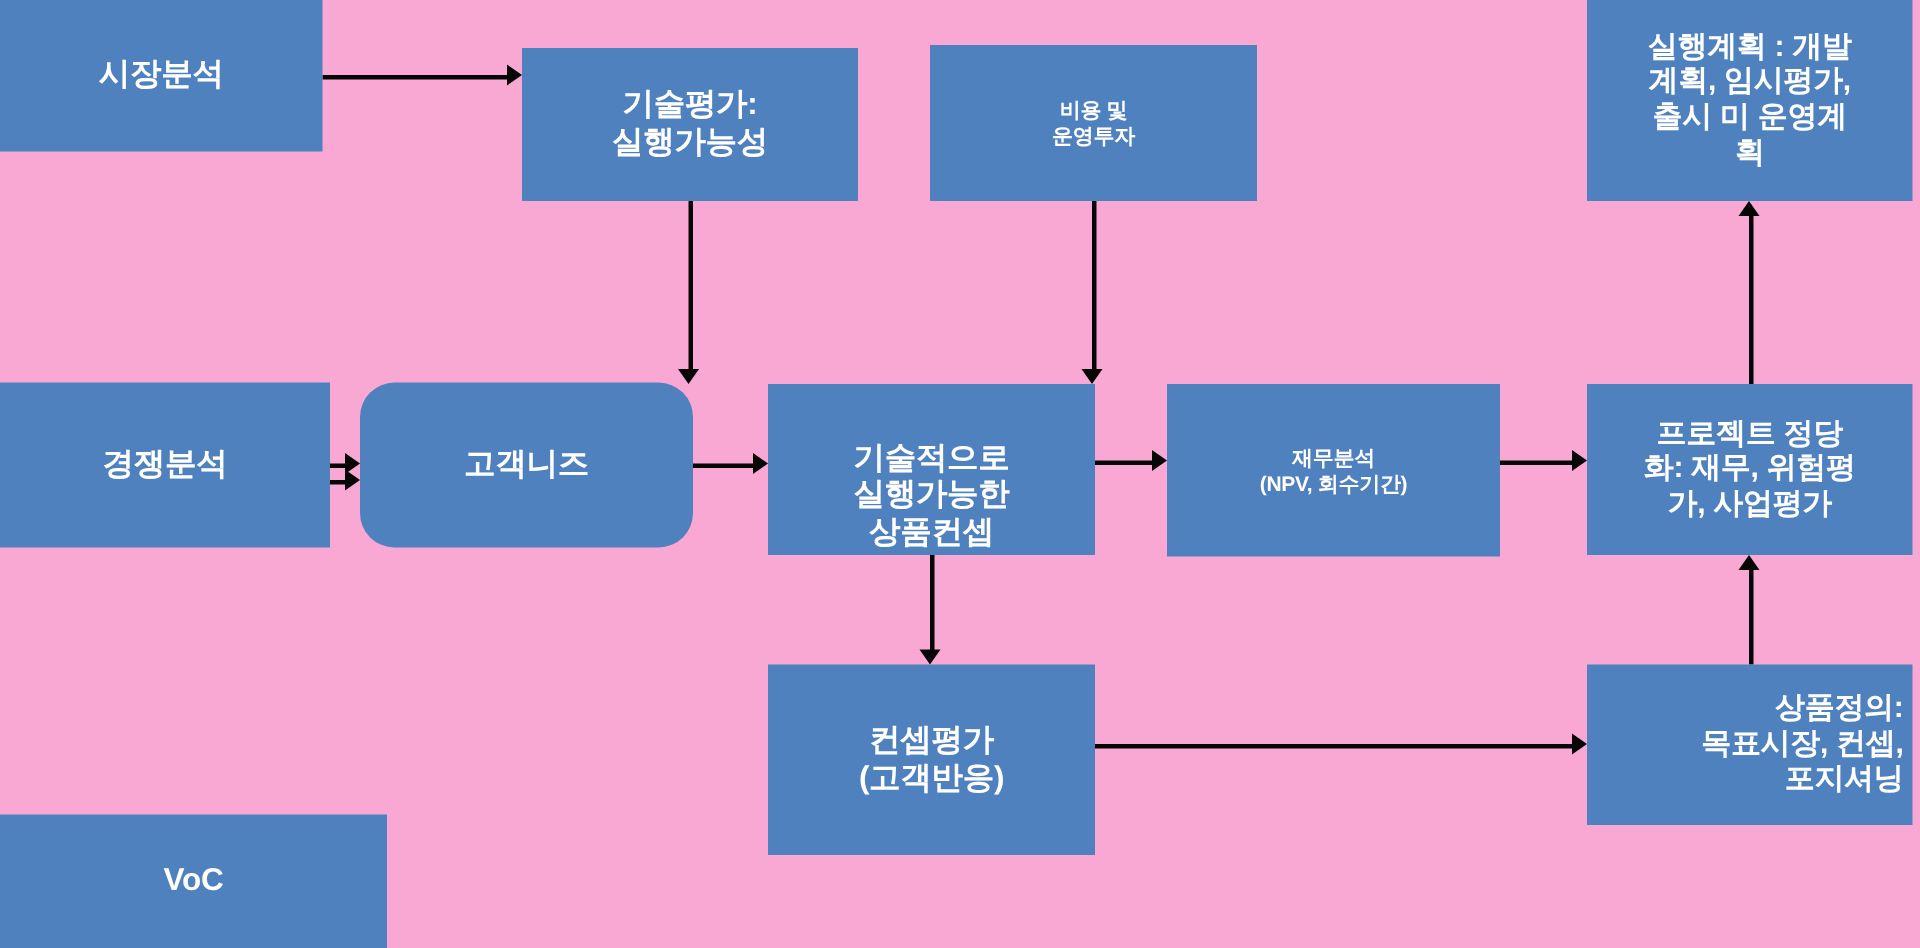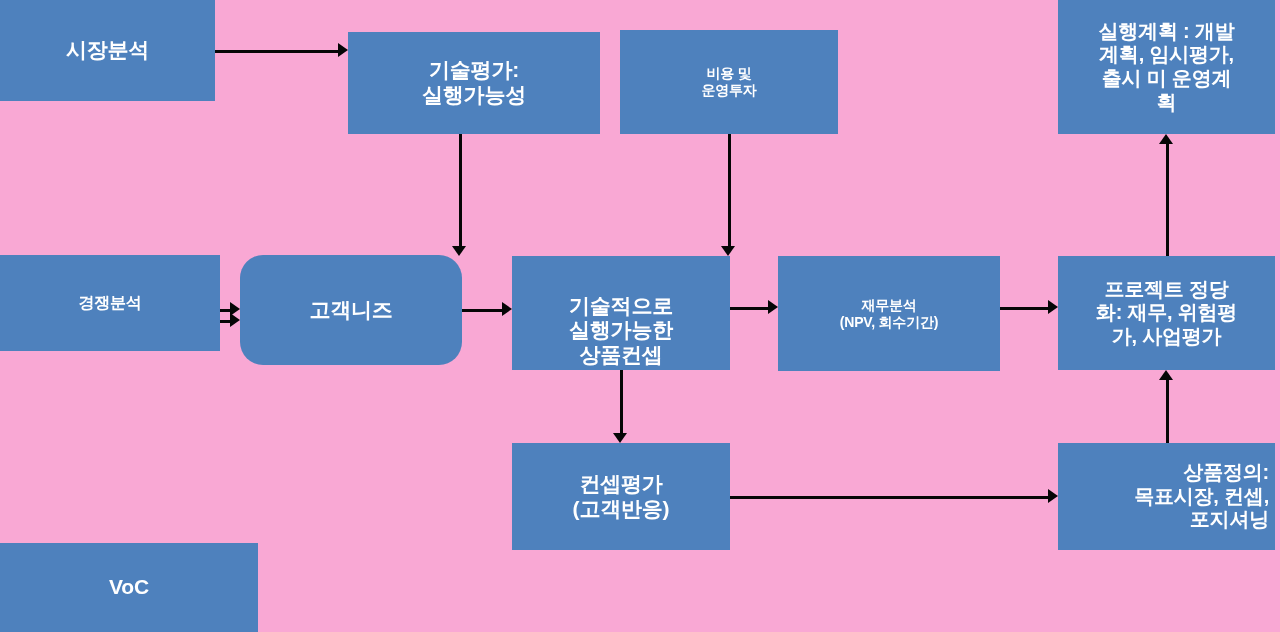--- a/index.html
+++ b/index.html
@@ -92,38 +92,38 @@
       <div class="connector" style="left: 730px; top: 496px; width: 319px; height: 3px; background: rgb(6, 6, 6);"></div>
       <div class="arrowhead right" style="left: 1048px; top: 489px;"></div>
       <div class="connector" style="left: 1166px; top: 379px; width: 3px; height: 64px; background: rgb(6, 6, 6);"></div>
       <div class="arrowhead up" style="left: 1159px; top: 370px;"></div>
       <div class="connector" style="left: 218px; top: 320px; width: 13px; height: 3px; background: rgb(6, 6, 6);"></div>
       <div class="arrowhead right" style="left: 230px; top: 313px;"></div>
     </div>
 
   <div id="node-layer">
       <div class="node" style="left: 0px; top: 0px; width: 215px; height: 101px; font-size: 21px; background: rgb(78, 129, 189); color: rgb(255, 255, 255);"><span class="node-label">시장분석</span></div>
-      <div class="node" style="left: 348px; top: 32px; width: 252px; height: 102px; font-size: 21px; background: rgb(78, 129, 189); color: rgb(255, 255, 255);"><span class="node-label">기술평가:
+      <div class="node" style="left: 348px; top: 32px; width: 224px; height: 102px; font-size: 21px; background: rgb(78, 129, 189); color: rgb(255, 255, 255);"><span class="node-label">기술평가:
 실행가능성</span></div>
       <div class="node" style="left: 620px; top: 30px; width: 218px; height: 104px; font-size: 14px; background: rgb(78, 129, 189); color: rgb(255, 255, 255);"><span class="node-label">비용 및
 운영투자</span></div>
       <div class="node" style="left: 1058px; top: 0px; width: 217px; height: 134px; font-size: 20px; background: rgb(78, 129, 189); color: rgb(255, 255, 255);"><span class="node-label">실행계획 : 개발
 계획, 임시평가,
 출시 미 운영계
 획</span></div>
-      <div class="node" style="left: 0px; top: 255px; width: 220px; height: 96px; font-size: 16px; background: rgb(78, 129, 189); color: rgb(255, 255, 255);"><span class="node-label">경쟁분석</span></div>
+      <div class="node" style="left: 0px; top: 255px; width: 220px; height: 110px; font-size: 21px; background: rgb(78, 129, 189); color: rgb(255, 255, 255);"><span class="node-label">경쟁분석</span></div>
       <div class="node" style="left: 240px; top: 255px; width: 222px; height: 110px; font-size: 21px; background: rgb(78, 129, 189); color: rgb(255, 255, 255); border-radius: 23px;"><span class="node-label">고객니즈</span></div>
       <div class="node" style="left: 512px; top: 256px; width: 218px; height: 114px; font-size: 21px; background: rgb(78, 129, 189); color: rgb(255, 255, 255); align-items: flex-end;"><span class="node-label">기술적으로
 실행가능한
 상품컨셉</span></div>
       <div class="node" style="left: 778px; top: 256px; width: 222px; height: 115px; font-size: 14px; background: rgb(78, 129, 189); color: rgb(255, 255, 255);"><span class="node-label">재무분석
 (NPV, 회수기간)</span></div>
       <div class="node" style="left: 1058px; top: 256px; width: 217px; height: 114px; font-size: 20px; background: rgb(78, 129, 189); color: rgb(255, 255, 255);"><span class="node-label">프로젝트 정당
 화: 재무, 위험평
 가, 사업평가</span></div>
-      <div class="node" style="left: 512px; top: 443px; width: 218px; height: 107px; font-size: 21px; background: rgb(78, 129, 189); color: rgb(255, 255, 255);"><span class="node-label">컨셉평가
+      <div class="node" style="left: 512px; top: 443px; width: 218px; height: 127px; font-size: 21px; background: rgb(78, 129, 189); color: rgb(255, 255, 255);"><span class="node-label">컨셉평가
 (고객반응)</span></div>
       <div class="node" style="left: 1058px; top: 443px; width: 217px; height: 107px; font-size: 20px; background: rgb(78, 129, 189); color: rgb(255, 255, 255); text-align: right;"><span class="node-label">상품정의:
 목표시장, 컨셉,
 포지셔닝</span></div>
       <div class="node" style="left: 0px; top: 543px; width: 258px; height: 89px; font-size: 21px; background: rgb(78, 129, 189); color: rgb(255, 255, 255);"><span class="node-label">VoC</span></div>
     </div>
 </div>
 
 </body></html>

